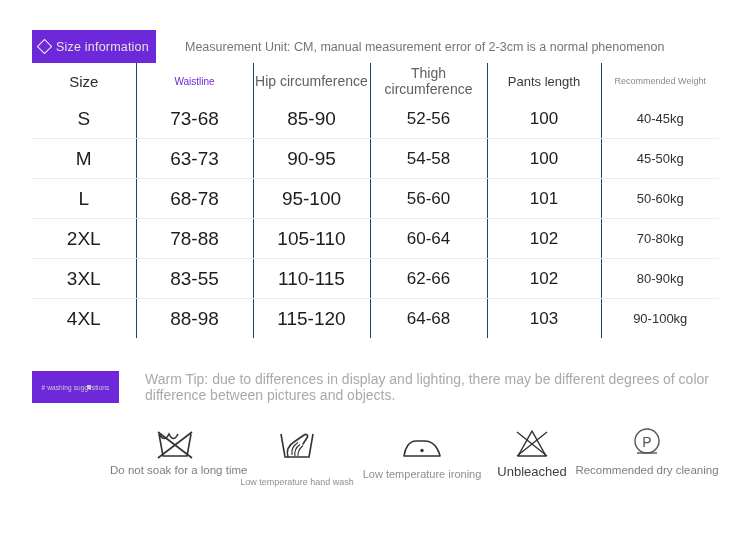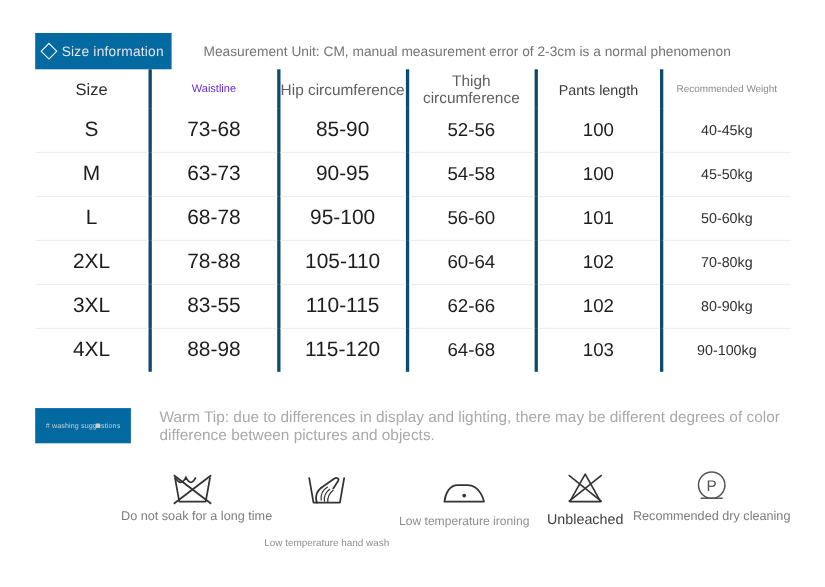--- a/index.html
+++ b/index.html
@@ -15,21 +15,21 @@
     overflow: hidden;
   }
 
   
   .banner {
     position: absolute;
     display: flex;
     align-items: stretch;
   }
   .banner-tag {
-    background: #0369a1;
+    background: #6d28d9;
     display: flex;
     align-items: center;
     justify-content: center;
     gap: 6px;
     color: #e4e4e4;
     box-sizing: border-box;
   }
   .diamond-icon {
     display: inline-block;
     width: 9px;
@@ -95,21 +95,21 @@
   
   #size-table {
     position: absolute;
     left: 32px;
     top: 63px;
     width: 687px;
     border-collapse: collapse;
     table-layout: fixed;
   }
   #size-table td, #size-table th {
-    border-right: 3px solid #0c4a6e;
+    border-right: 1px solid #0c4a6e;
     border-bottom: 1px solid #ededed;
     text-align: center;
     vertical-align: middle;
     padding: 0;
     font-weight: normal;
   }
   #size-table tr > *:last-child { border-right: none; }
   #size-table tr:last-child > * { border-bottom: none; }
 
   #size-table thead th {
@@ -165,21 +165,21 @@
     white-space: nowrap;
   }
 
   #care-no-soak     { left: 78px;  top: 4px;  width: 130px; }
   #care-hand-wash   { left: 200px; top: 4px;  width: 130px; }
   #care-iron        { left: 325px; top: 8px;  width: 130px; }
   #care-no-bleach   { left: 440px; top: 4px;  width: 120px; }
   #care-dry-clean   { left: 540px; top: 4px;  width: 150px; }
 
   #care-no-soak   .care-label { font-size: 11.5px; color: #7d7d7d; }
-  #care-hand-wash .care-label { font-size: 9px; margin-top: 24px; }
+  #care-hand-wash .care-label { font-size: 9px; margin-top: 13px; }
   #care-iron      .care-label { font-size: 11px; }
   #care-no-bleach .care-label { font-size: 13px; color: #3f3f3f; }
   #care-dry-clean .care-label { font-size: 11.5px; color: #7d7d7d; }
 </style>
 </head>
 <body>
 
 <div class="banner" id="size-info-banner">
   <div class="banner-tag">
     <span class="diamond-icon"></span>

